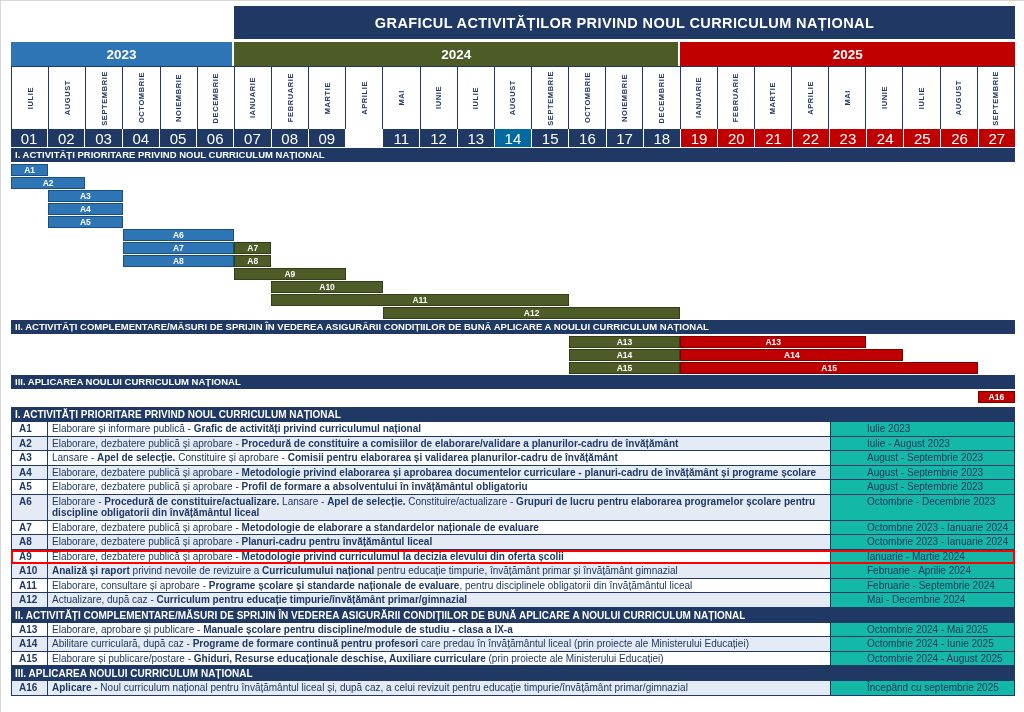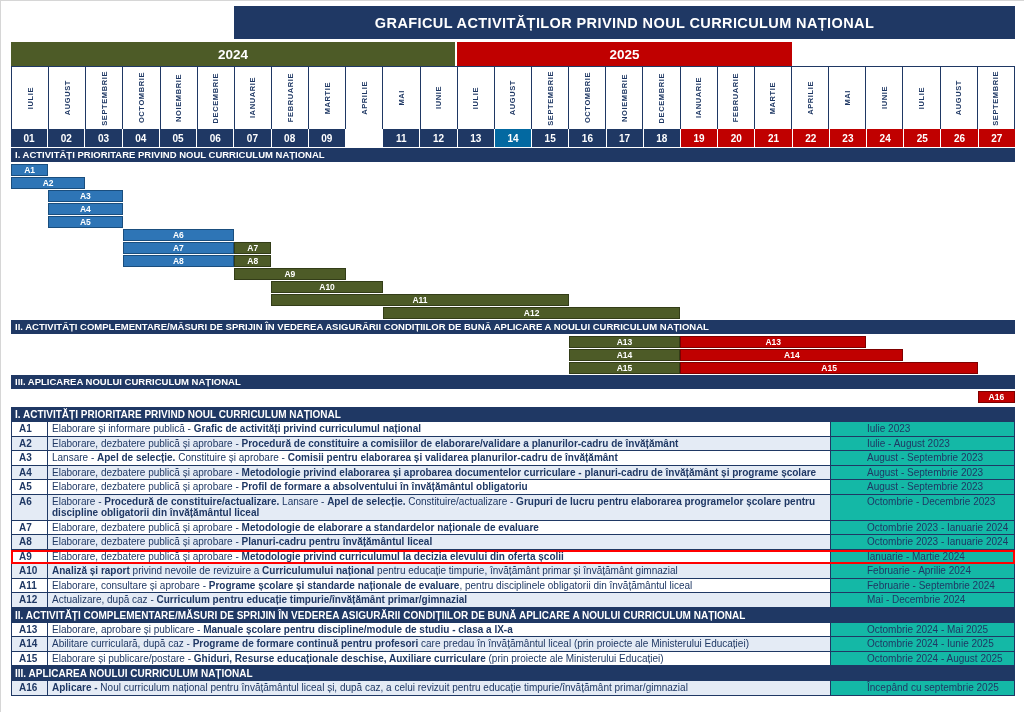--- a/index.html
+++ b/index.html
@@ -33,21 +33,21 @@
   }
   .month-cell { flex: 1; display: flex; align-items: center; justify-content: center; border-right: 1px solid #1F3864; overflow: hidden; }
   .month-cell:last-child { border-right: none; }
   .month-cell span {
     writing-mode: vertical-rl; transform: rotate(180deg);
     font-size: 7.5px; font-weight: bold; color: #1F3864; letter-spacing: .6px; white-space: nowrap;
   }
 
   .numbers-row { position: absolute; left: 0; top: 128px; width: 100%; height: 18px; display: flex; }
   .num-cell {
-    flex: 1; color: #fff; font-weight: bold; font-size: 10px;
+    flex: 1; color: #fff; font-weight: normal; font-size: 15px;
     display: flex; align-items: center; justify-content: center; border-right: 1px solid #fff;
   }
   .num-cell:last-child { border-right: none; }
 
   .gantt-body { position: absolute; left: 0; top: 147px; width: 100%; }
   .gantt-section-header {
     height: 14px; background: #1F3864; color: #fff; font-weight: bold;
     font-size: 9.5px; line-height: 14px; padding-left: 4px; margin-bottom: 2px; white-space: nowrap;
   }
   .gantt-row { position: relative; height: 12px; margin-bottom: 1px; }
@@ -77,20 +77,21 @@
   .cell-id { font-weight: bold; padding-left: 7px; }
   .cell-desc b { font-weight: bold; }
   .cell-period { font-weight: normal; background: #14b8a6; padding-left: 36px; }
 </style>
 </head>
 <body>
 
 <div class="page">
   <div class="title-bar">GRAFICUL ACTIVITĂȚILOR PRIVIND NOUL CURRICULUM NAȚIONAL</div>
   <div class="years-row">
+      <div class="year-cell" style="width: 22.2222%; background: rgb(46, 117, 182);">2023</div>
       <div class="year-cell" style="width: 44.4444%; background: rgb(77, 91, 39);">2024</div>
       <div class="year-cell" style="width: 33.3333%; background: rgb(192, 0, 0);">2025</div>
     </div>
   <div class="months-row">
       <div class="month-cell">
         <span>IULIE</span>
       </div>
       <div class="month-cell">
         <span>AUGUST</span>
       </div>

